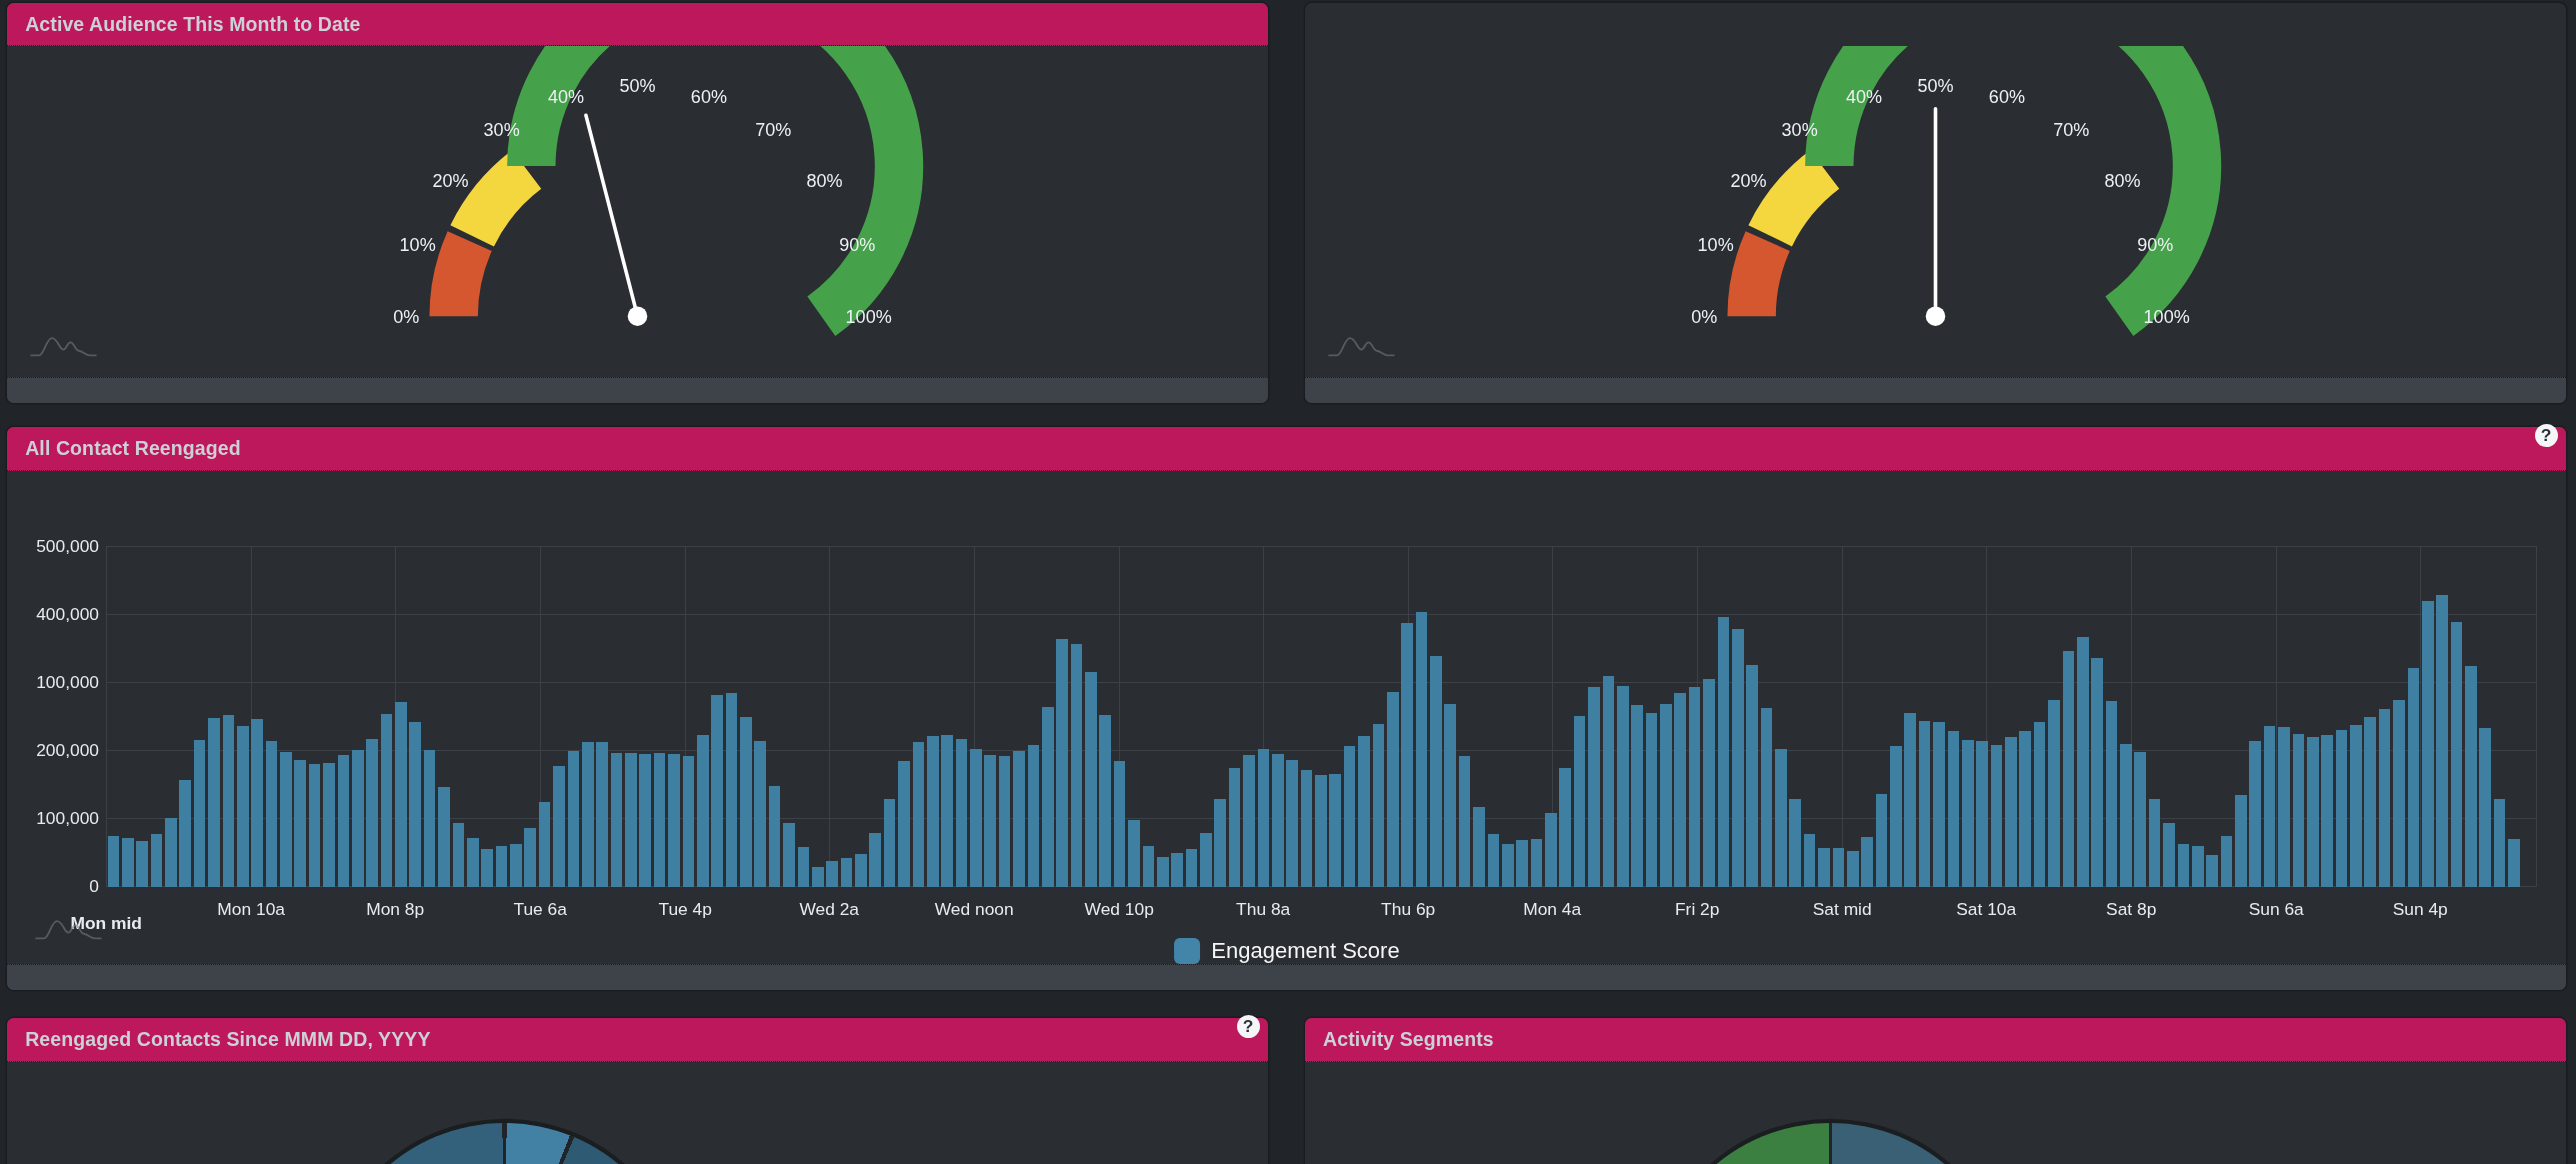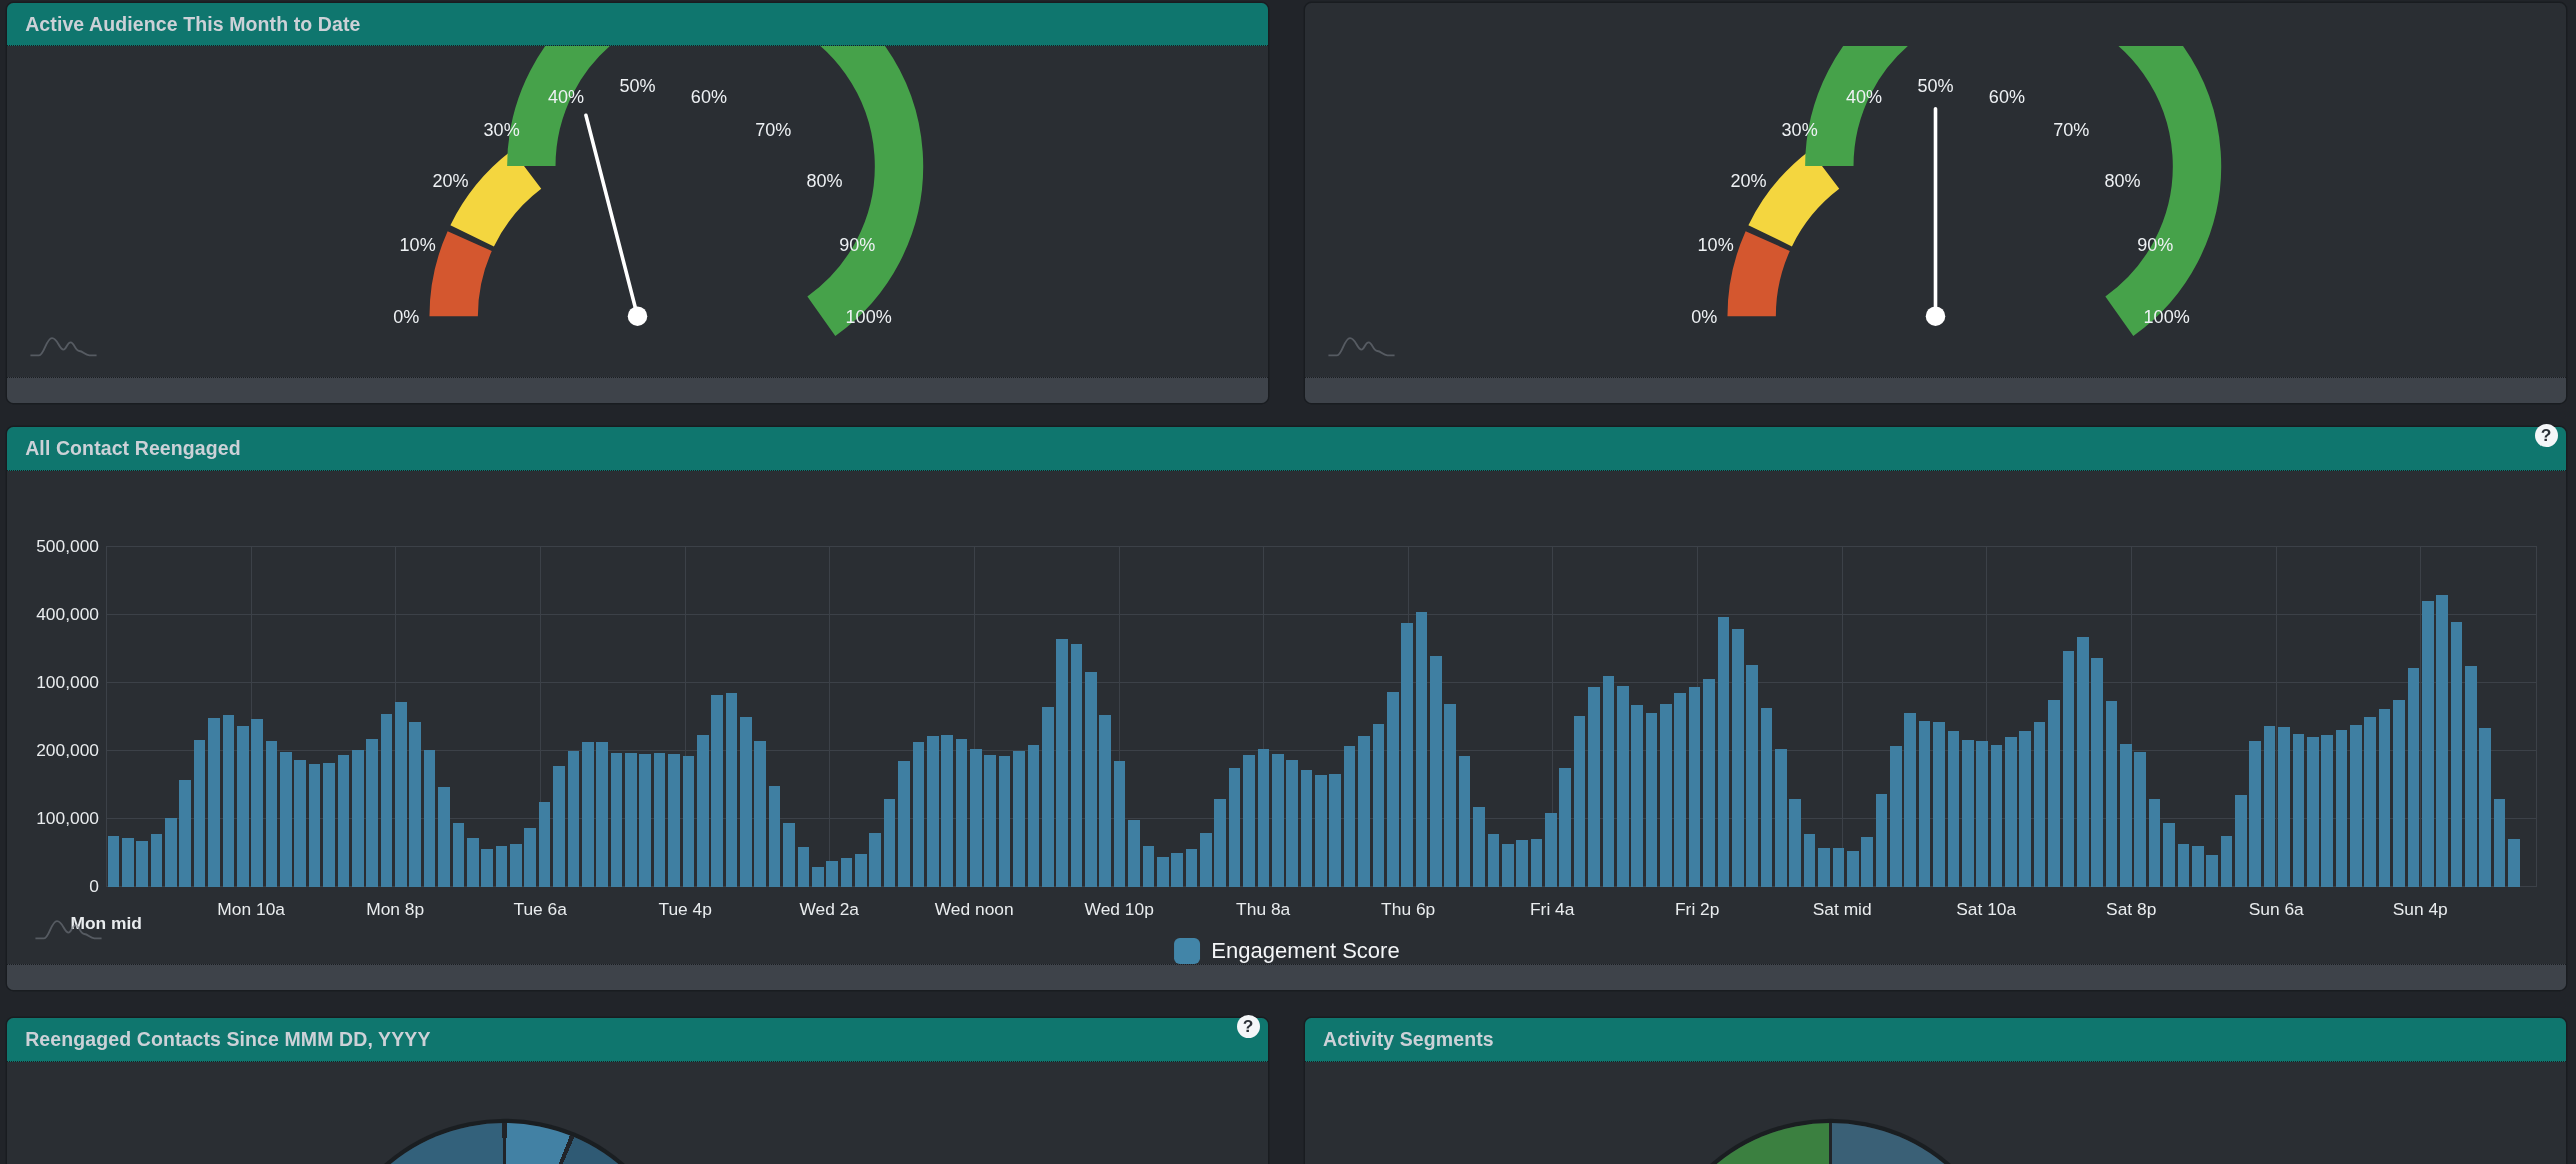--- a/index.html
+++ b/index.html
@@ -1,19 +1,19 @@
 <!DOCTYPE html>
 <html style="font-size:11.6px"><head>
 <meta charset="utf-8">
 <style>
   html,body{margin:0;padding:0;background:#212429;}
   #page{position:relative;width:2576px;height:1164px;background:#212429;overflow:hidden;
         font-family:"Liberation Sans",sans-serif;}
   .panel{position:absolute;background:#2a2e33;border-radius:6.5px;box-shadow:0 0 0 1.4px #191c20;}
-  .panel-header{position:relative;height:42px;background:#0f766e;border-radius:6.5px 6.5px 0 0;
+  .panel-header{position:relative;height:42px;background:#be185d;border-radius:6.5px 6.5px 0 0;
         border-bottom:1.4px dotted #1a1d21;}
   .panel-title{position:absolute;left:18px;top:0;line-height:42px;font-size:19.5px;font-weight:bold;
         color:#ccd1d7;letter-spacing:0.1px;}
   .panel-footer{position:absolute;left:0;right:0;bottom:0;height:24.6px;background:#3e434a;
         border-radius:0 0 6.5px 6.5px;border-top:1.4px dotted #1a1d21;}
   .panel-body{position:absolute;left:0;right:0;overflow:visible;}
   .help-btn{position:absolute;width:23px;height:23px;border-radius:50%;background:#f4f6f8;
         color:#2b3036;font-size:17.4px;font-weight:bold;text-align:center;line-height:23px;
         cursor:pointer;z-index:5;}
   .logo{position:absolute;left:22px;opacity:.8;}
@@ -127,21 +127,21 @@
           <div class="xlabel" style="left: 822px; top: 427px;">Wed 2a</div>
           <div class="gridline-v" style="left: 967px; top: 74px; height: 341px;"></div>
           <div class="xlabel" style="left: 967px; top: 427px;">Wed noon</div>
           <div class="gridline-v" style="left: 1112px; top: 74px; height: 341px;"></div>
           <div class="xlabel" style="left: 1112px; top: 427px;">Wed 10p</div>
           <div class="gridline-v" style="left: 1256px; top: 74px; height: 341px;"></div>
           <div class="xlabel" style="left: 1256px; top: 427px;">Thu 8a</div>
           <div class="gridline-v" style="left: 1401px; top: 74px; height: 341px;"></div>
           <div class="xlabel" style="left: 1401px; top: 427px;">Thu 6p</div>
           <div class="gridline-v" style="left: 1545px; top: 74px; height: 341px;"></div>
-          <div class="xlabel" style="left: 1545px; top: 427px;">Fri 4a</div>
+          <div class="xlabel" style="left: 1545px; top: 427px;">Mon 4a</div>
           <div class="gridline-v" style="left: 1690px; top: 74px; height: 341px;"></div>
           <div class="xlabel" style="left: 1690px; top: 427px;">Fri 2p</div>
           <div class="gridline-v" style="left: 1835px; top: 74px; height: 341px;"></div>
           <div class="xlabel" style="left: 1835px; top: 427px;">Sat mid</div>
           <div class="gridline-v" style="left: 1979px; top: 74px; height: 341px;"></div>
           <div class="xlabel" style="left: 1979px; top: 427px;">Sat 10a</div>
           <div class="gridline-v" style="left: 2124px; top: 74px; height: 341px;"></div>
           <div class="xlabel" style="left: 2124px; top: 427px;">Sat 8p</div>
           <div class="gridline-v" style="left: 2269px; top: 74px; height: 341px;"></div>
           <div class="xlabel" style="left: 2269px; top: 427px;">Sun 6a</div>

